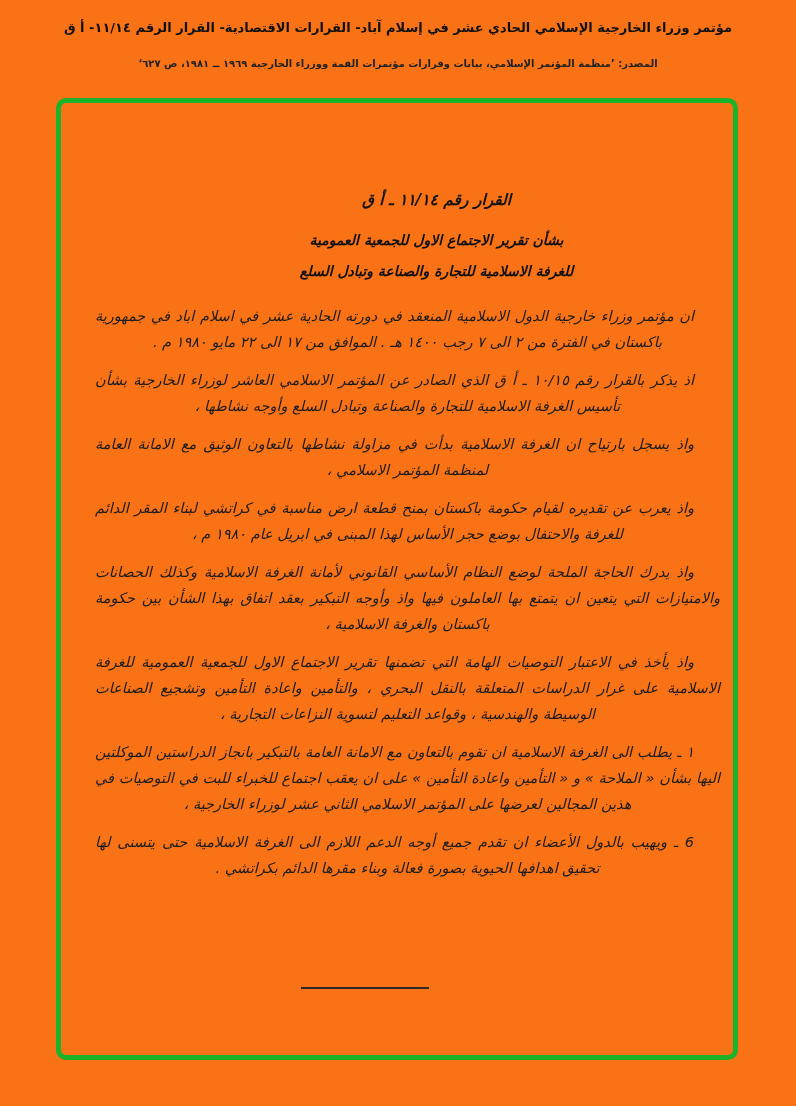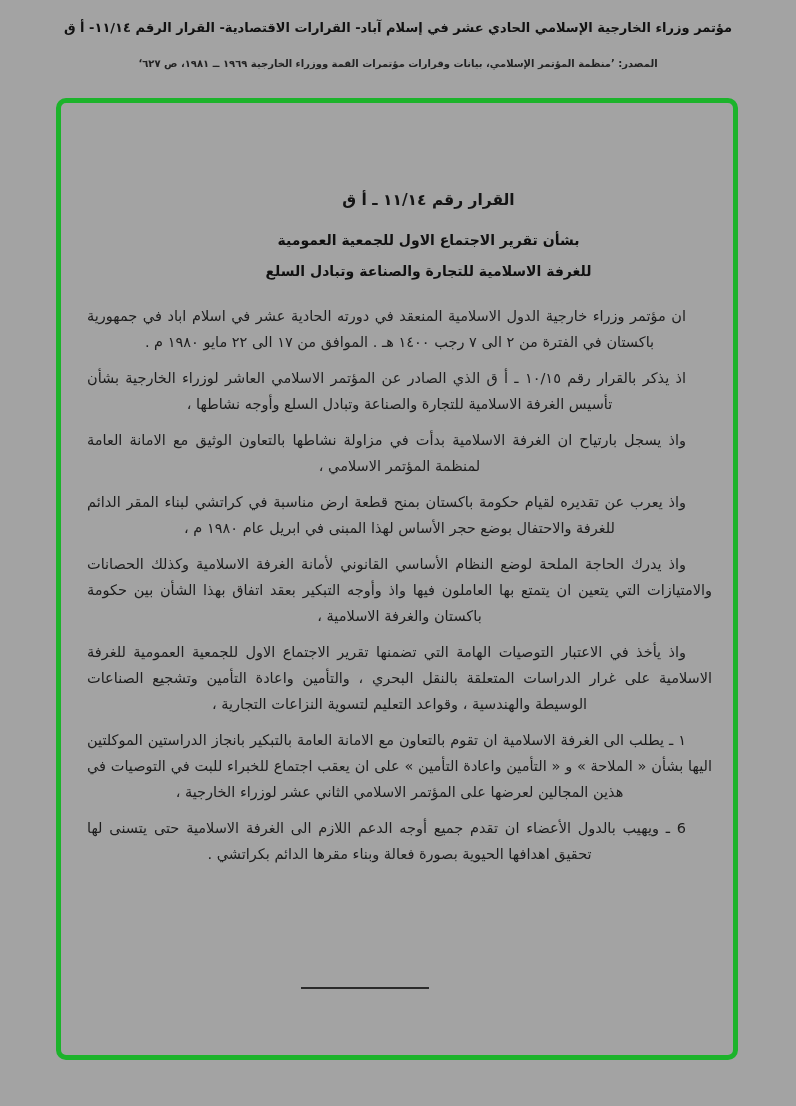--- a/index.html
+++ b/index.html
@@ -1,17 +1,17 @@
 <!DOCTYPE html>
 <html lang="ar"><head>
 <meta charset="utf-8">
 <style>
   html,body{margin:0;padding:0;background:#ffffff;}
   .page{
-    position:relative;width:796px;height:1106px;background:#a3a3a3;
+    position:relative;width:796px;height:1106px;background:#f97316;
     font-family:"DejaVu Sans",sans-serif;color:#1b1b1b;overflow:hidden;
   }
   
   .cite{
     position:absolute;top:20px;left:0;width:100%;
     text-align:center;direction:rtl;
   }
   .cite-line1{
     font-size:13px;font-weight:bold;white-space:nowrap;letter-spacing:0;
     color:#111;
@@ -19,31 +19,31 @@
   .cite-line2{
     font-size:10px;font-weight:bold;margin-top:23px;white-space:nowrap;
     color:#222;
   }
   
   .frame{
     position:absolute;left:56px;top:98px;width:672px;height:952px;
     border:5px solid #1cb32b;border-radius:10px;background:transparent;
   }
   .content{
-    position:absolute;left:8px;top:0;width:100%;height:100%;
-    box-sizing:border-box;padding:88px 29px 0 18px;direction:rtl;
+    position:absolute;left:16px;top:0;width:100%;height:100%;
+    box-sizing:border-box;padding:88px 29px 0 18px;direction:rtl;font-style:italic;
   }
   .title-block{
     text-align:center;padding-left:58px; 
   }
   .t1{font-size:15.5px;font-weight:bold;margin-bottom:16px;color:#141414;}
   .t2{font-size:14px;font-weight:bold;line-height:31px;color:#101010;}
   .body-text{margin-top:16px;}
   .body-text p{
-    margin:4px 0 10px 0;
+    margin:12px 0 10px 0;
     font-size:14.5px;line-height:26px;
     text-align:justify;text-align-last:center;
     text-indent:26px;color:#1c1c1c;
   }
   
   .end-rule{
     position:absolute;left:240px;top:884px;width:128px;height:2px;background:#2a2a2a;
   }
 </style>
 </head>

